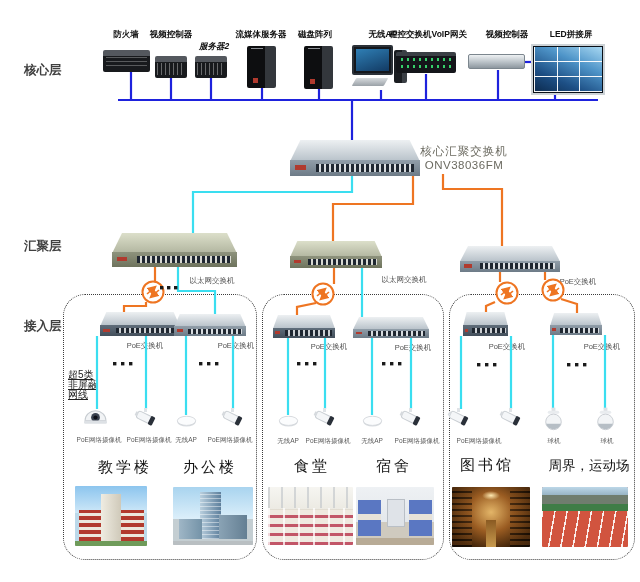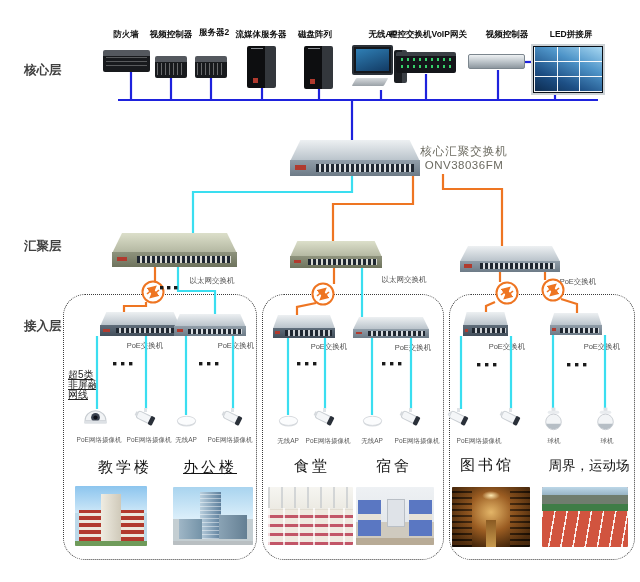--- a/index.html
+++ b/index.html
@@ -179,21 +179,21 @@
         <rect x="583" y="363" width="3.4" height="3.4"></rect>
     </g>
   </svg>
 
   <div class="abs layerlabel" style="left:24px;top:62px;">核心层</div>
   <div class="abs layerlabel" style="left:24px;top:238px;">汇聚层</div>
   <div class="abs layerlabel" style="left:24px;top:318px;">接入层</div>
 
   <div class="abs toplabel" style="left:126px;top:29px;">防火墙</div>
   <div class="abs toplabel" style="left:171px;top:29px;">视频控制器</div>
-  <div class="abs toplabel" style="left:214px;top:27px;">服务器2</div>
+  <div class="abs toplabel" style="left:214px;top:41px;font-style:italic;">服务器2</div>
   <div class="abs toplabel" style="left:261px;top:29px;">流媒体服务器</div>
   <div class="abs toplabel" style="left:315px;top:29px;">磁盘阵列</div>
   <div class="abs toplabel" style="left:383px;top:29px;">无线AP</div>
   <div class="abs toplabel" style="left:428px;top:29px;text-align:right;">程控交换机VoIP网关</div>
   <div class="abs toplabel" style="left:507px;top:29px;">视频控制器</div>
   <div class="abs toplabel" style="left:571px;top:29px;">LED拼接屏</div>
 
   <div class="abs rack" style="left:103px;top:50px;width:47px;height:22px;"></div>
   <div class="abs rack rackv" style="left:155px;top:56px;width:32px;height:22px;"></div>
   <div class="abs rack rackv" style="left:195px;top:56px;width:32px;height:22px;"></div>
@@ -366,21 +366,21 @@
     <rect x="4" y="3.2" width="12" height="3.2" rx="1.6" fill="#e9ecef"></rect>
     <circle cx="10" cy="15" r="8.2" fill="#f2f4f6" stroke="#c9ced3"></circle>
     <path d="M2.2 17 a8.2 8.2 0 0 0 15.6 0 z" fill="#b6bec5"></path>
   </svg>
 
   <div class="abs devlabel" style="left:479px;top:437px;">PoE网络摄像机</div>
   <div class="abs devlabel" style="left:554px;top:437px;">球机</div>
   <div class="abs devlabel" style="left:607px;top:437px;">球机</div>
 
   <div class="abs bldg" style="left:125px;top:458px;">教学楼</div>
-  <div class="abs bldg" style="left:210px;top:458px;text-decoration:underline;">办公楼</div>
+  <div class="abs bldg" style="left:210px;top:458px;">办公楼</div>
   <div class="abs bldg" style="left:312px;top:457px;">食堂</div>
   <div class="abs bldg" style="left:394px;top:457px;">宿舍</div>
   <div class="abs bldg" style="left:487px;top:456px;">图书馆</div>
   <div class="abs bldg wide" style="left:589px;top:457px;">周界，运动场</div>
 
   <div class="abs photo" style="left:75px;top:486px;width:72px;height:60px;background:linear-gradient(180deg,#8cc5ee 0%,#cfe8f8 45%,#bcd9ea 45%);">
     <div style="left:6%;top:40%;width:34%;height:52%;background:repeating-linear-gradient(0deg,#b23a2e 0 4px,#ece8dd 4px 7px);"></div>
     <div style="left:60%;top:40%;width:36%;height:52%;background:repeating-linear-gradient(0deg,#b23a2e 0 4px,#ece8dd 4px 7px);"></div>
     <div style="left:36%;top:14%;width:28%;height:80%;background:linear-gradient(90deg,#efece2,#cfc9b9);"></div>
     <div style="left:0;bottom:0;width:100%;height:8%;background:#6f9b5a;"></div>

